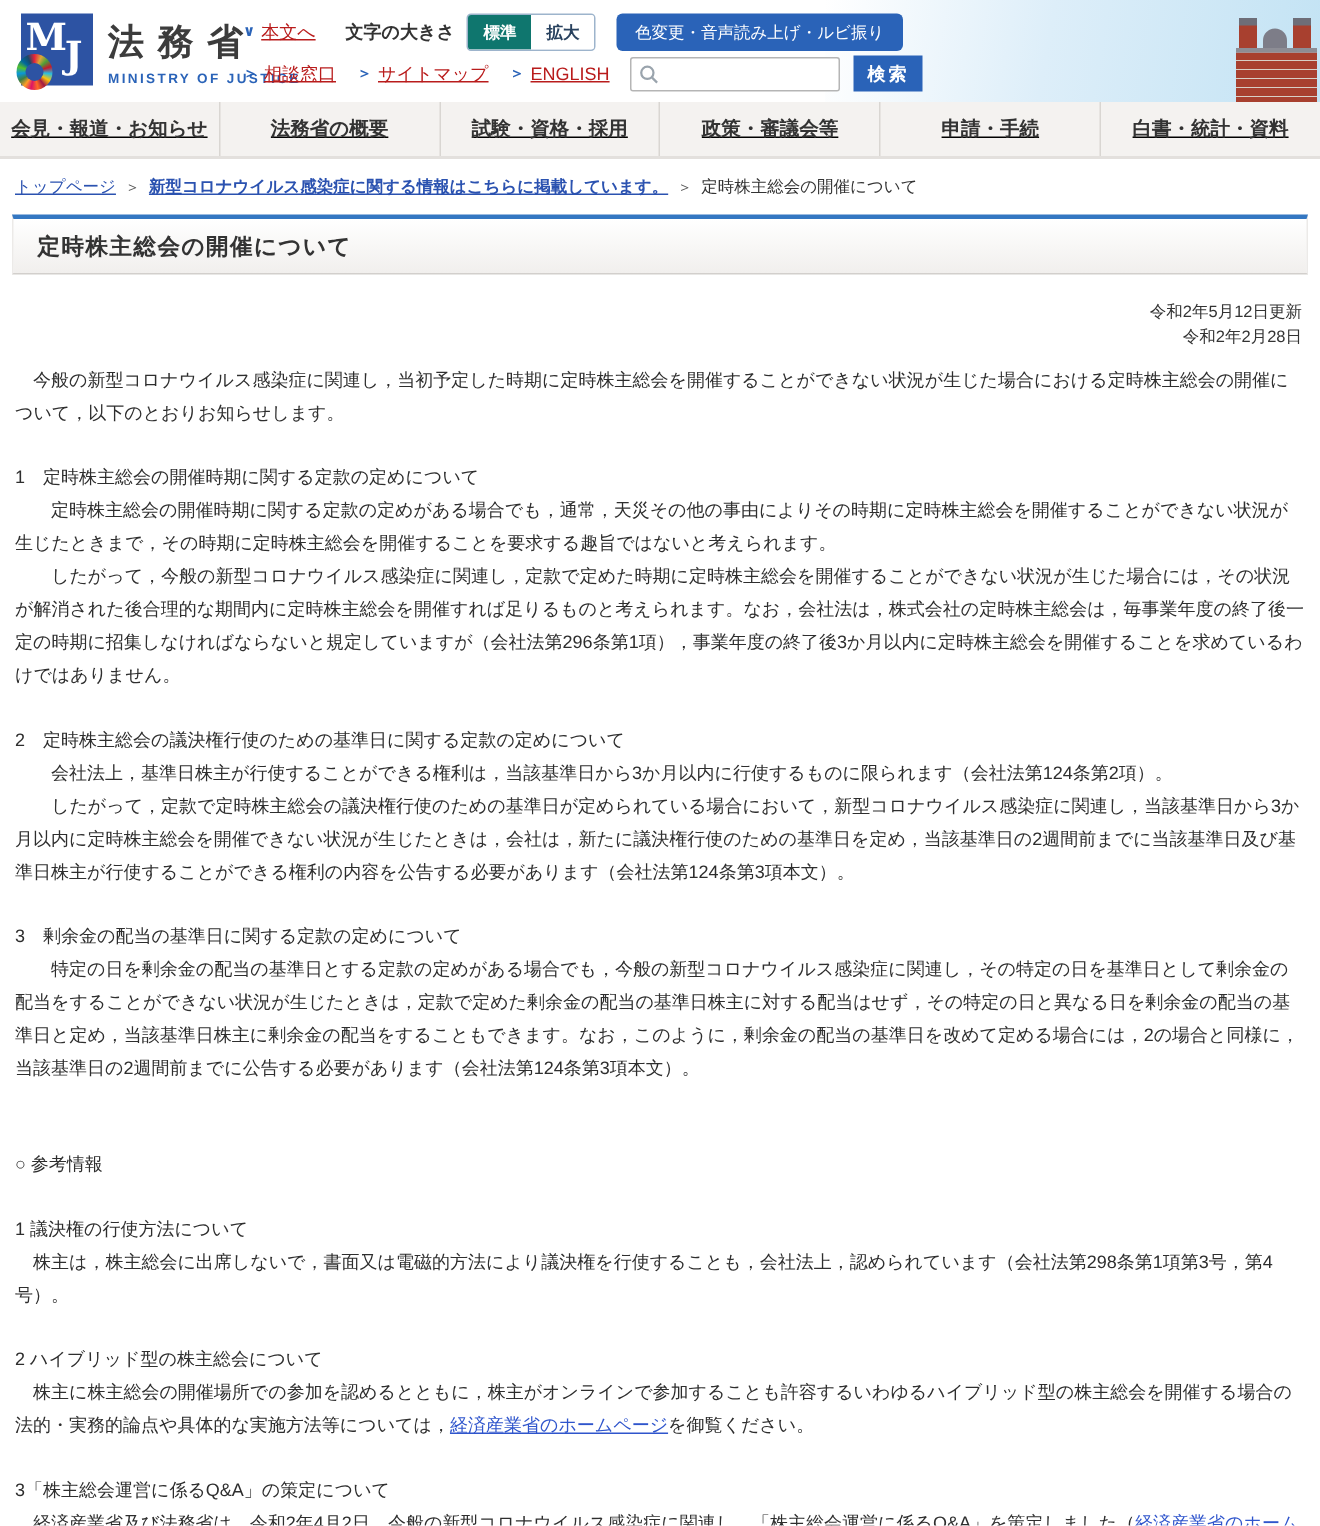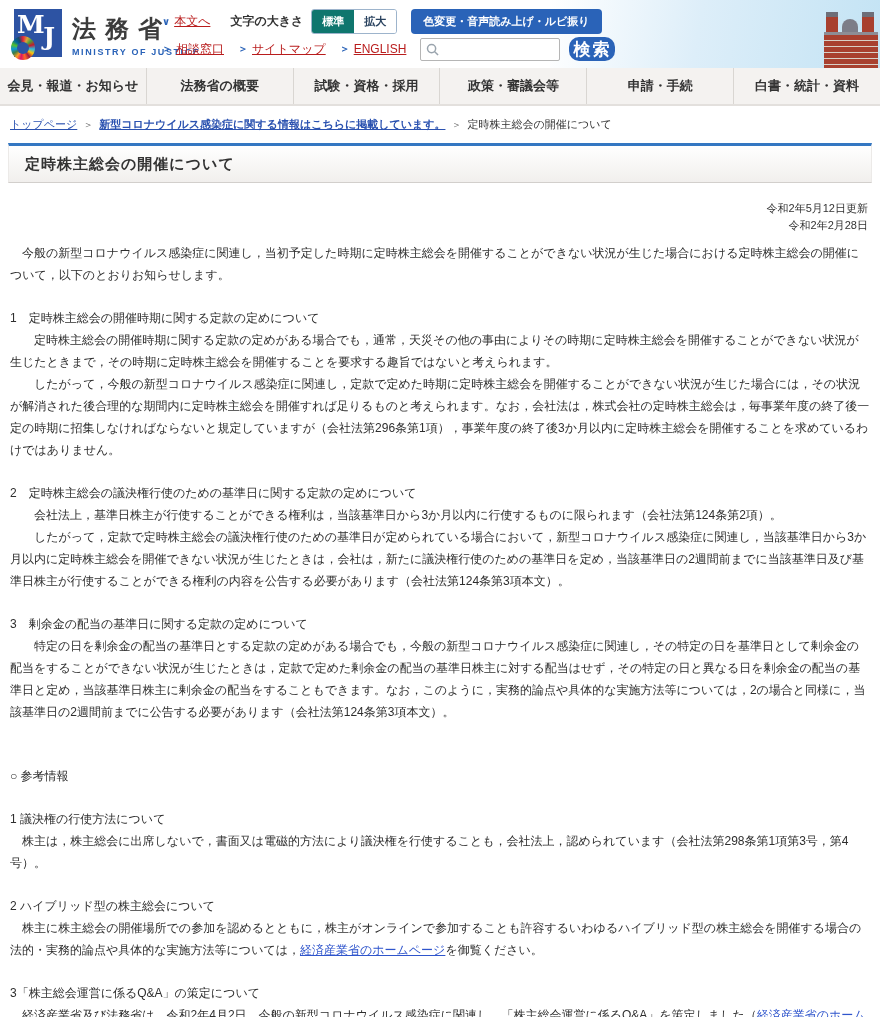--- a/index.html
+++ b/index.html
@@ -36,31 +36,31 @@
 
   .util-row1 { position:absolute; left:162px; top:9px; height:24px; display:flex; align-items:center; }
   .util-row2 { position:absolute; left:162px; top:37px; height:24px; display:flex; align-items:center; }
   .chev { color:#2a63b8; font-weight:bold; font-size:10px; margin-right:4px; }
   .u-link { color:#b91c1c; font-size:12px; text-decoration:underline; margin-right:14px; cursor:pointer; }
   .u-label { color:#333; font-size:12px; font-weight:bold; margin:0 8px 0 6px; }
   .size-group { display:flex; border:1px solid #9db4cc; border-radius:3px; overflow:hidden; margin-right:14px; }
   .size-btn { font-size:11px; font-weight:bold; padding:4px 10px; cursor:pointer; }
   .size-btn.active { background:#0f766e; color:#fff; }
   .size-btn.inactive { background:#fff; color:#28415e; }
-  .access-btn { background:#2a63b8; color:#fff; font-size:11px; font-weight:bold;
+  .access-btn { background:#2a63b8; color:#fff; font-size:11px; font-weight:normal;
     border:none; border-radius:4px; padding:5px 12px; cursor:pointer; }
   .search-box { display:flex; align-items:center; border:1px solid #b5b5b5; border-radius:2px;
     background:#fff; width:140px; height:23px; padding-left:5px; }
   .search-box svg { flex:none; }
   .search-input { border:none; outline:none; width:110px; font-size:11px; margin-left:4px; }
-  .search-btn { background:#2a63b8; color:#fff; font-size:17px; font-weight:bold;
-    border:none; border-radius:10px; width:46px; height:24px; margin-left:9px; cursor:pointer; letter-spacing:2px; }
+  .search-btn { background:#2a63b8; color:#fff; font-size:12px; font-weight:bold;
+    border:none; border-radius:0; width:46px; height:24px; margin-left:9px; cursor:pointer; letter-spacing:2px; }
 
   
-  .main-nav { display:flex; height:38px; background:#f4f2f0; border-bottom:2px solid #e3e0dd; }
+  .main-nav { display:flex; height:38px; background:#f4f2f0; border-bottom:2px solid #e3e0dd;text-decoration:underline; }
   .nav-item { flex:1; display:flex; align-items:center; justify-content:center;
     font-weight:bold; font-size:13px; color:#333; border-left:1px solid #d9d6d2; cursor:pointer; }
   .nav-item:first-child { border-left:none; }
 
   
   .breadcrumb { padding:11px 10px 7px; font-size:11px; color:#333; }
   .bc-link { color:#2b52b0; text-decoration:underline; cursor:pointer; }
   .bc-link.bold { font-weight:bold; }
   .bc-sep { color:#555; margin:0 6px; font-size:10px; }
   .bc-current { color:#333; }
@@ -155,21 +155,21 @@
     <div class="gap"></div>
     <div class="para"><span>1　定時株主総会の開催時期に関する定款の定めについて</span></div>
     <div class="para"><span>　　定時株主総会の開催時期に関する定款の定めがある場合でも，通常，天災その他の事由によりその時期に定時株主総会を開催することができない状況が生じたときまで，その時期に定時株主総会を開催することを要求する趣旨ではないと考えられます。</span></div>
     <div class="para"><span>　　したがって，今般の新型コロナウイルス感染症に関連し，定款で定めた時期に定時株主総会を開催することができない状況が生じた場合には，その状況が解消された後合理的な期間内に定時株主総会を開催すれば足りるものと考えられます。なお，会社法は，株式会社の定時株主総会は，毎事業年度の終了後一定の時期に招集しなければならないと規定していますが（会社法第296条第1項），事業年度の終了後3か月以内に定時株主総会を開催することを求めているわけではありません。</span></div>
     <div class="gap"></div>
     <div class="para"><span>2　定時株主総会の議決権行使のための基準日に関する定款の定めについて</span></div>
     <div class="para"><span>　　会社法上，基準日株主が行使することができる権利は，当該基準日から3か月以内に行使するものに限られます（会社法第124条第2項）。</span></div>
     <div class="para"><span>　　したがって，定款で定時株主総会の議決権行使のための基準日が定められている場合において，新型コロナウイルス感染症に関連し，当該基準日から3か月以内に定時株主総会を開催できない状況が生じたときは，会社は，新たに議決権行使のための基準日を定め，当該基準日の2週間前までに当該基準日及び基準日株主が行使することができる権利の内容を公告する必要があります（会社法第124条第3項本文）。</span></div>
     <div class="gap"></div>
     <div class="para"><span>3　剰余金の配当の基準日に関する定款の定めについて</span></div>
-    <div class="para"><span>　　特定の日を剰余金の配当の基準日とする定款の定めがある場合でも，今般の新型コロナウイルス感染症に関連し，その特定の日を基準日として剰余金の配当をすることができない状況が生じたときは，定款で定めた剰余金の配当の基準日株主に対する配当はせず，その特定の日と異なる日を剰余金の配当の基準日と定め，当該基準日株主に剰余金の配当をすることもできます。なお，このように，実務的論点や具体的な実施方法等については，2の場合と同様に，当該基準日の2週間前までに公告する必要があります（会社法第124条第3項本文）。</span></div>
+    <div class="para"><span>　　特定の日を剰余金の配当の基準日とする定款の定めがある場合でも，今般の新型コロナウイルス感染症に関連し，その特定の日を基準日として剰余金の配当をすることができない状況が生じたときは，定款で定めた剰余金の配当の基準日株主に対する配当はせず，その特定の日と異なる日を剰余金の配当の基準日と定め，当該基準日株主に剰余金の配当をすることもできます。なお，このように，剰余金の配当の基準日を改めて定める場合には，2の場合と同様に，当該基準日の2週間前までに公告する必要があります（会社法第124条第3項本文）。</span></div>
     <div class="gap"></div>
     <div class="gap"></div>
     <div class="para"><span>○ 参考情報</span></div>
     <div class="gap"></div>
     <div class="para"><span>1 議決権の行使方法について</span></div>
     <div class="para"><span>　株主は，株主総会に出席しないで，書面又は電磁的方法により議決権を行使することも，会社法上，認められています（会社法第298条第1項第3号，第4号）。</span></div>
     <div class="gap"></div>
     <div class="para"><span>2 ハイブリッド型の株主総会について</span></div>
     <div class="para"><span>　株主に株主総会の開催場所での参加を認めるとともに，株主がオンラインで参加することも許容するいわゆるハイブリッド型の株主総会を開催する場合の法的・実務的論点や具体的な実施方法等については，</span><a class="body-link">経済産業省のホームページ</a><span>を御覧ください。</span></div>
     <div class="gap"></div>

